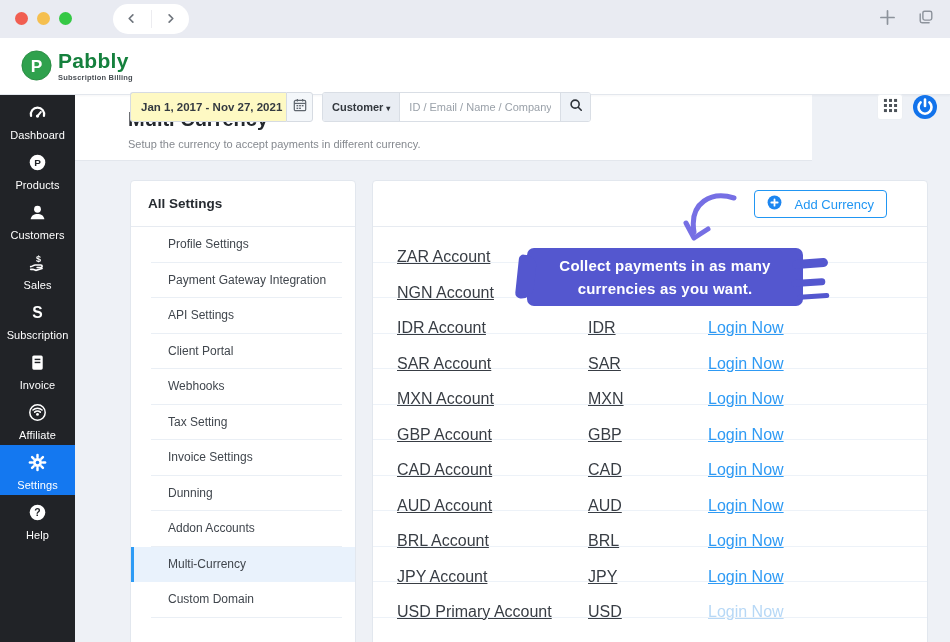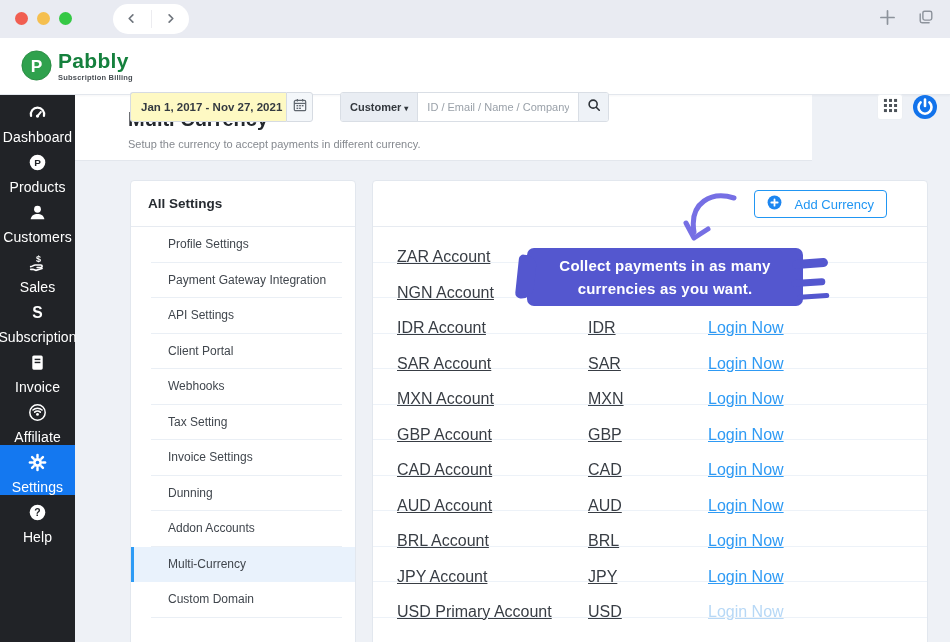--- a/index.html
+++ b/index.html
@@ -23,35 +23,35 @@
 
   
   .appbar { position:absolute; top:38px; left:0; width:950px; height:57px; background:#fff; border-bottom:1px solid #e3e7ed; box-shadow:0 1px 2px rgba(20,30,50,.04); z-index:2; }
   .brand { position:absolute; left:21px; top:12px; display:flex; align-items:flex-start; cursor:pointer; }
   .brand-text { margin-left:6px; }
   .brand-name { font-size:21px; font-weight:700; color:#15803d; letter-spacing:.3px; line-height:22px; }
   .brand-tag { font-size:7.5px; font-weight:700; color:#4a4f55; letter-spacing:.2px; margin-top:1px; text-align:right; }
   .dategroup { position:absolute; left:130px; top:54px; height:30px; display:flex; }
   .dateinput { width:156px; height:30px; border:1px solid #d6dbe2; border-right:none; border-radius:3px 0 0 3px; background:#fef9c3; font-size:11.5px; font-weight:700; color:#343a41; line-height:28px; padding-left:10px; }
   .calbtn { width:27px; height:30px; border:1px solid #d6dbe2; border-radius:0 3px 3px 0; background:#f4f7fa; display:flex; align-items:center; justify-content:center; cursor:pointer; }
-  .searchgroup { position:absolute; left:340px; top:54px; height:30px; display:flex; border:1px solid #d9dee5; border-radius:3px; background:#fff; }
+  .searchgroup { position:absolute; left:322px; top:54px; height:30px; display:flex; border:1px solid #d9dee5; border-radius:3px; background:#fff; }
   .searchtype { background:#e9edf3; padding:0 9px; font-size:11px; font-weight:700; color:#32373d; line-height:28px; border-right:1px solid #d9dee5; border-radius:2px 0 0 2px; cursor:pointer; white-space:nowrap; }
   .searchtype .caret { font-size:8px; color:#32373d; margin-left:3px; }
   .searchinput { width:160px; border:none; outline:none; font-size:11px; color:#3a4048; padding:0 9px; font-family:"Liberation Sans", sans-serif; }
   .searchinput::placeholder { color:#9aa1a9; }
   .searchbtn { width:30px; background:#eef2f7; border-left:1px solid #d9dee5; display:flex; align-items:center; justify-content:center; border-radius:0 2px 2px 0; cursor:pointer; }
   .appbar-right { position:absolute; right:12px; top:54px; height:30px; display:flex; align-items:center; gap:9px; }
   .gridbtn { width:26px; height:26px; border-radius:3px; display:flex; align-items:center; justify-content:center; background:#fff; border:1px solid #eceff3; cursor:pointer; }
   .powerbtn { width:26px; height:26px; cursor:pointer; }
 
   
   .sidebar { position:absolute; top:95px; left:0; width:75px; height:547px; background:#212327; z-index:3; }
   .side-item { height:50px; display:flex; flex-direction:column; align-items:center; padding-top:7px; cursor:pointer; }
   .side-item .ic { height:20px; display:flex; align-items:center; justify-content:center; }
-  .side-item .lbl { font-size:14px; color:#fff; margin-top:7px; letter-spacing:.1px; }
+  .side-item .lbl { font-size:11px; color:#fff; margin-top:7px; letter-spacing:.1px; }
   .side-item.active { background:#1478f0; }
 
   
   .pagehead { position:absolute; left:75px; top:95px; width:737px; height:66px; background:#fff; border-bottom:1px solid #e3e7ed; }
   .pagehead h1 { position:absolute; left:53px; top:13px; font-size:20px; font-weight:700; color:#23272c; }
   .pagehead .sub { position:absolute; left:53px; top:43px; font-size:11px; color:#85898f; }
 
   
   .card { position:absolute; background:#fff; border:1px solid #e2e7ee; border-radius:4px; }
   .settings-card { left:130px; top:180px; width:226px; height:478px; }

